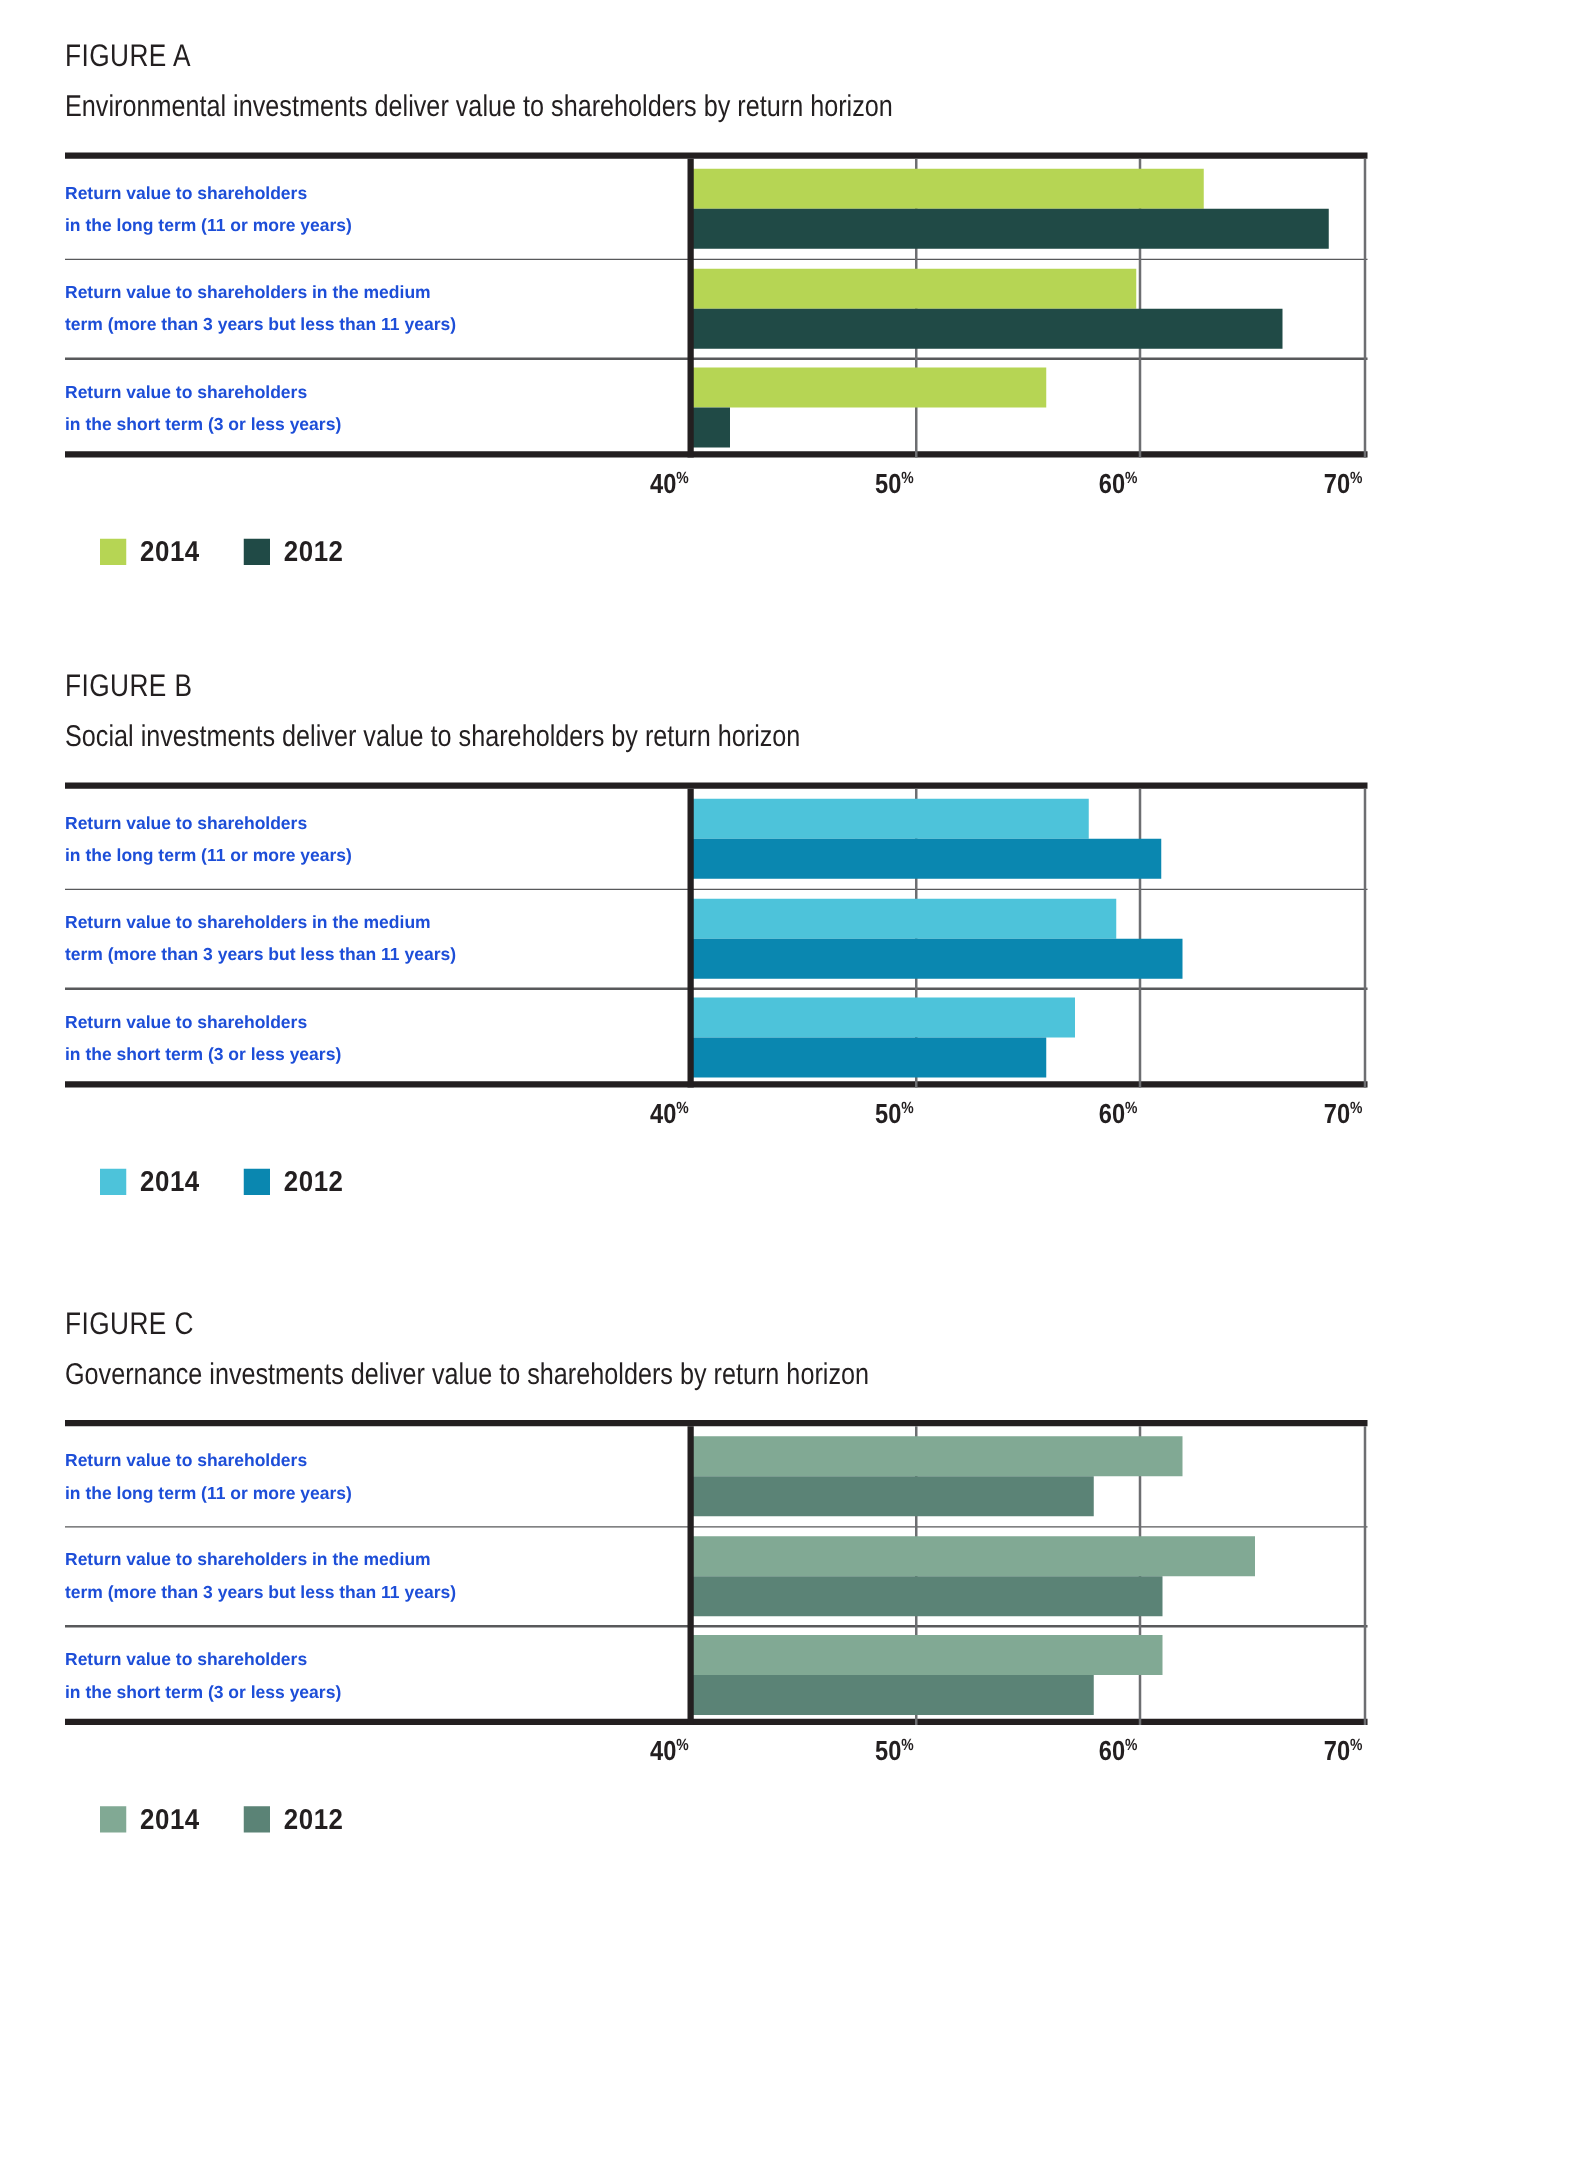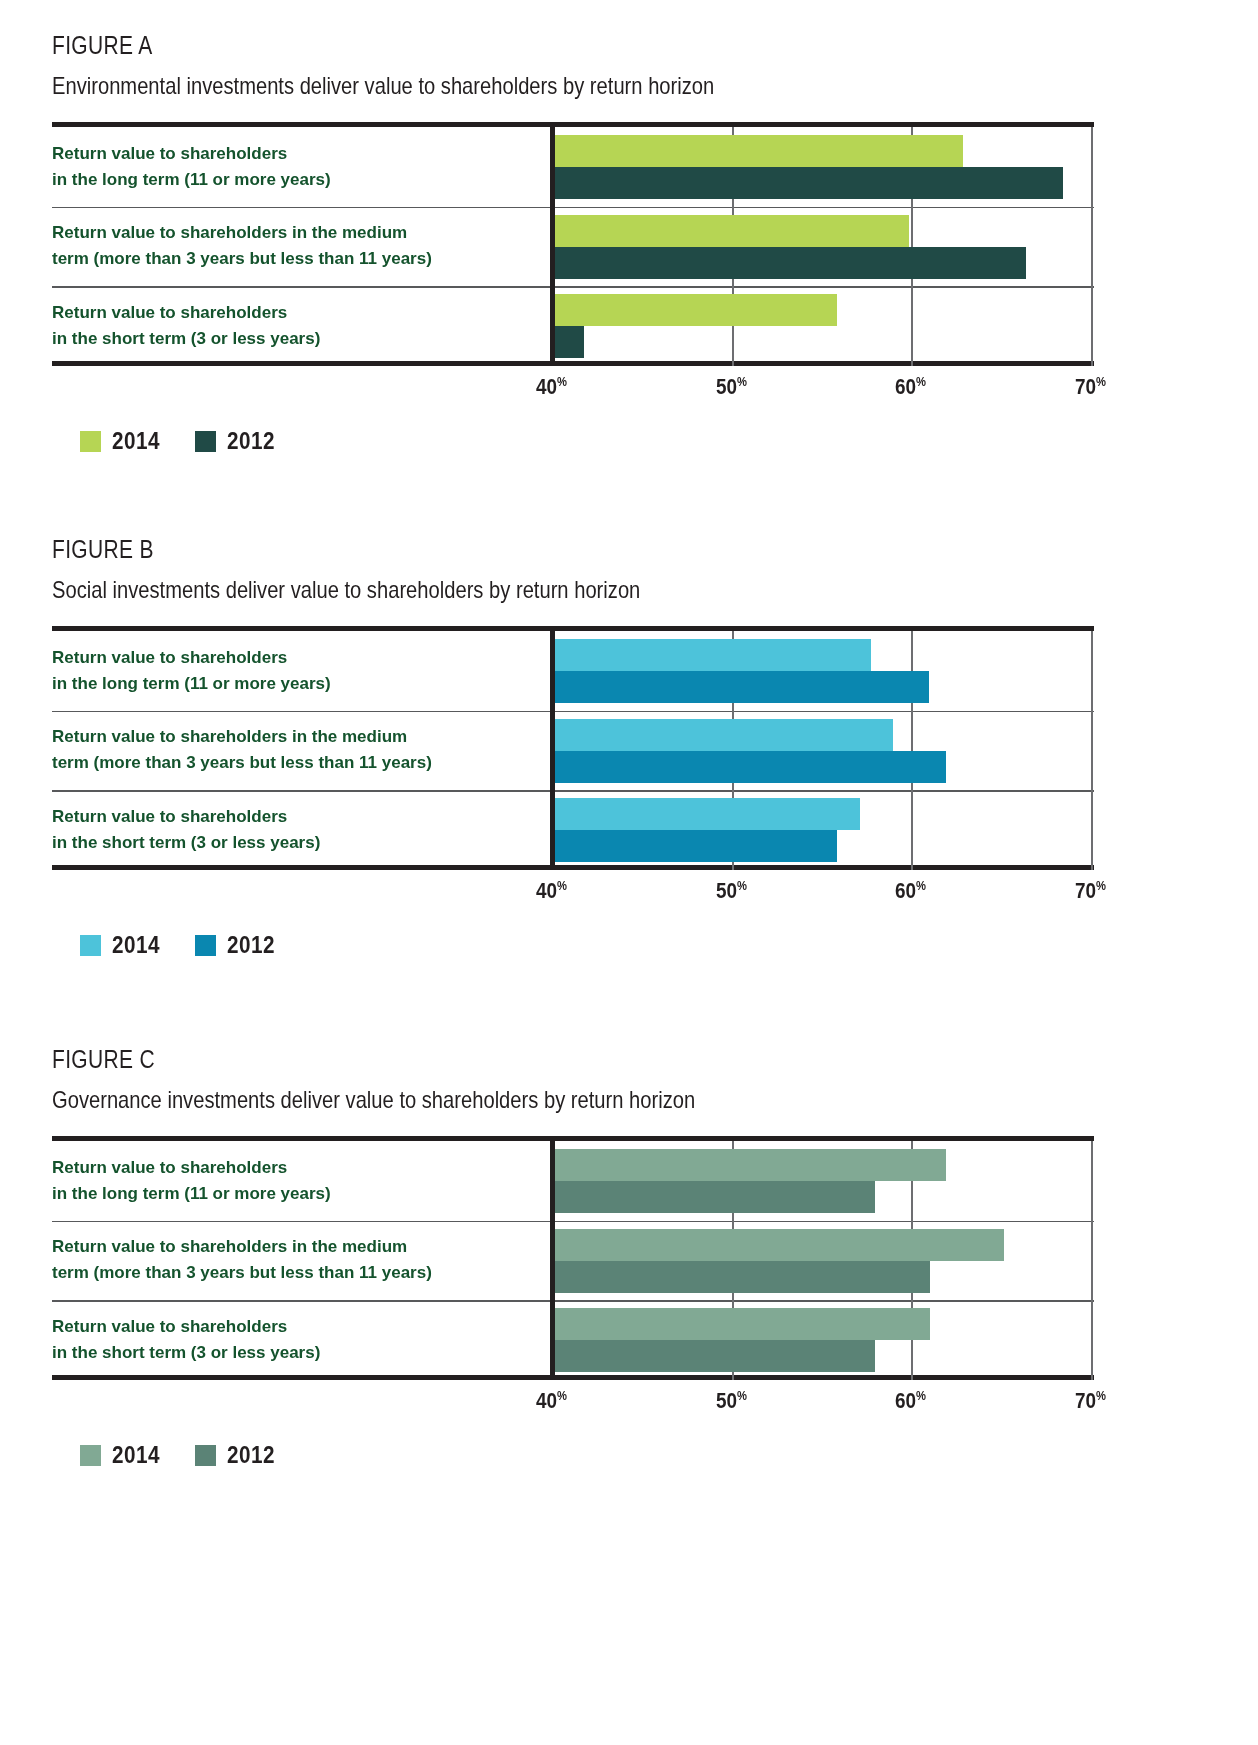--- a/index.html
+++ b/index.html
@@ -94,24 +94,24 @@
     width: 1042px;
     height: 1.6px;
     background: #58595b;
   }
   .row-label {
     position: absolute;
     left: 0;
     top: 50%;
     transform: translateY(-50%);
     width: 490px;
-    font-size: 17px;
+    font-size: 14px;
     font-weight: bold;
     line-height: 26px;
-    color: #14532d;
+    color: #1d4ed8;
     white-space: pre-line;
   }
   .axis-baseline {
     position: absolute;
     left: 498px;
     top: 0;
     width: 5px;
     height: 239px;
     background: #231f20;
     z-index: 6;
@@ -129,21 +129,21 @@
     height: 32px;
     left: 501px;
     z-index: 4;
   }
   .bar.upper { top: 8px; }
   .bar.lower { top: 40px; }
 
   
   .ticks {
     position: absolute;
-    left: 16px;
+    left: 0;
     bottom: 0;
     width: 1042px;
     height: 44px;
   }
   .tick {
     position: absolute;
     top: 4px;
     font-size: 22px;
     font-weight: bold;
     color: #231f20;

